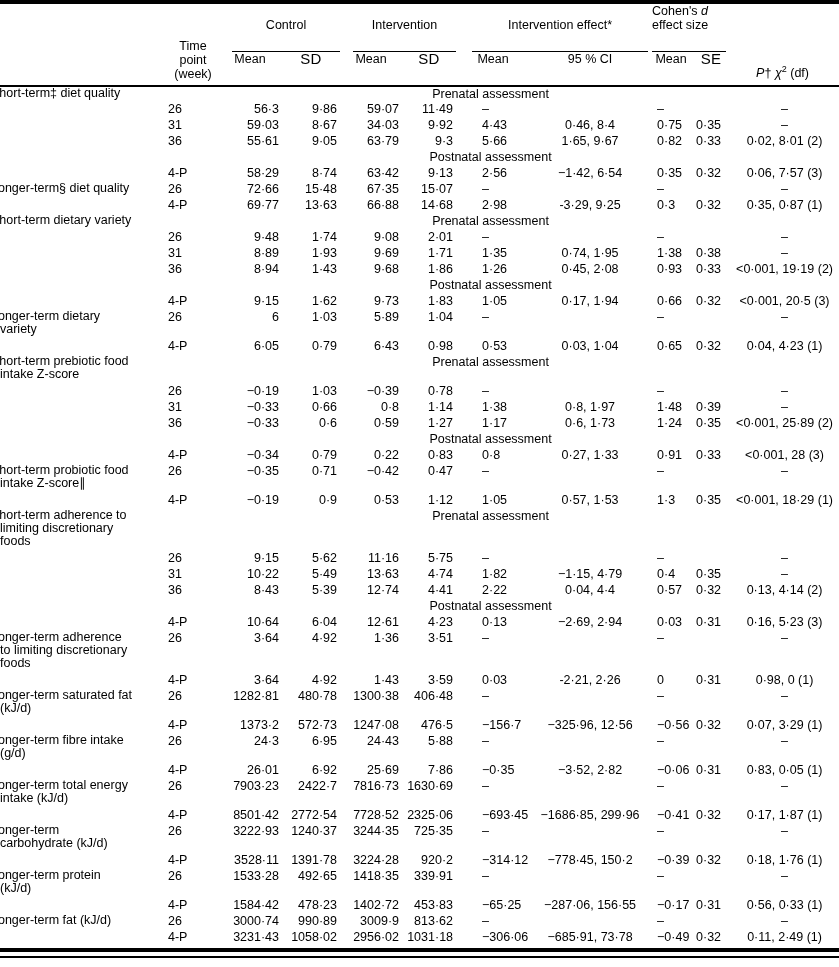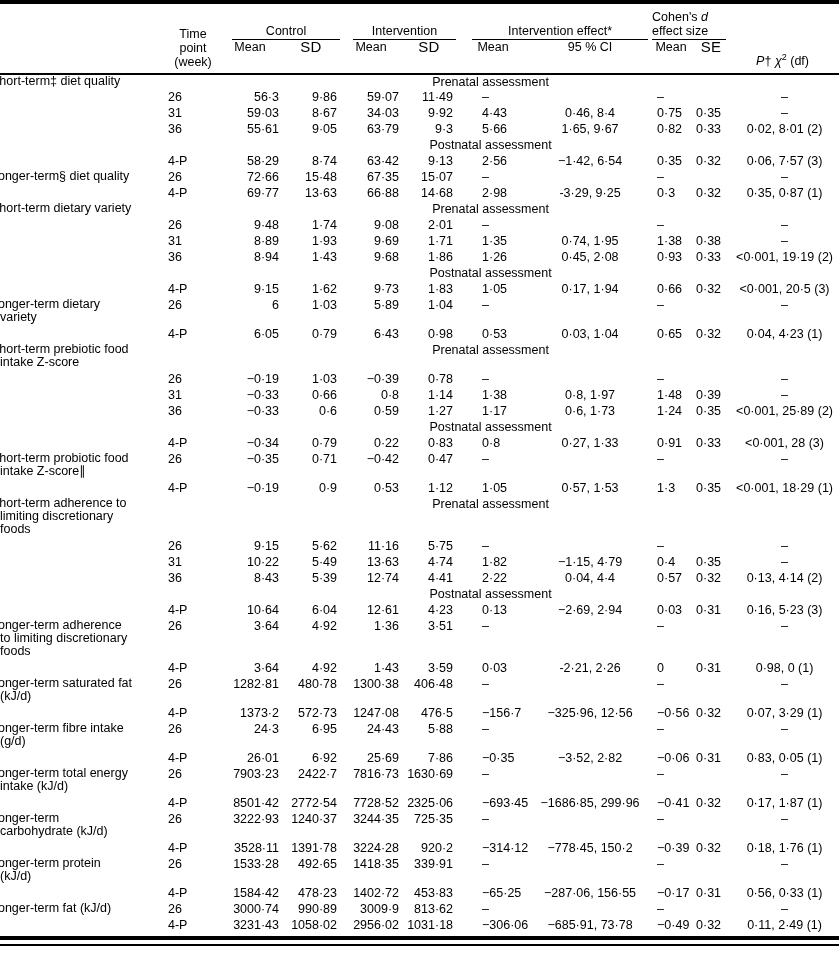--- a/index.html
+++ b/index.html
@@ -33,21 +33,21 @@
   thead tr.grp-row { height: 36px; }
   thead tr.sub-row { height: 26px; }
   th.bb { border-bottom: 2.5px solid #000; }
   thead tr.sub-row th { padding-bottom: 19px; }
   .time-h { white-space: pre-line; padding-bottom: 4px; }
   .p-h { padding-bottom: 5px; padding-right: 4px; }
   .p-h sup { font-size: 9px; line-height: 0; }
   .grp-box {
     display: block;
     border-bottom: 1.5px solid #000;
-    padding-bottom: 1px;
+    padding-bottom: 19px;
     text-align: center;
   }
   .gb-control { margin-left: 14px; }
   .gb-intervention { margin-left: 13px; }
   .gb-effect { margin-left: 16px; margin-right: 2px; }
   .gb-cohen { margin-left: 2px; margin-right: 4px; text-align: left; white-space: pre-line; }
   .sc { font-size: 15px; letter-spacing: 0.3px; }
 
   
   tbody td {

